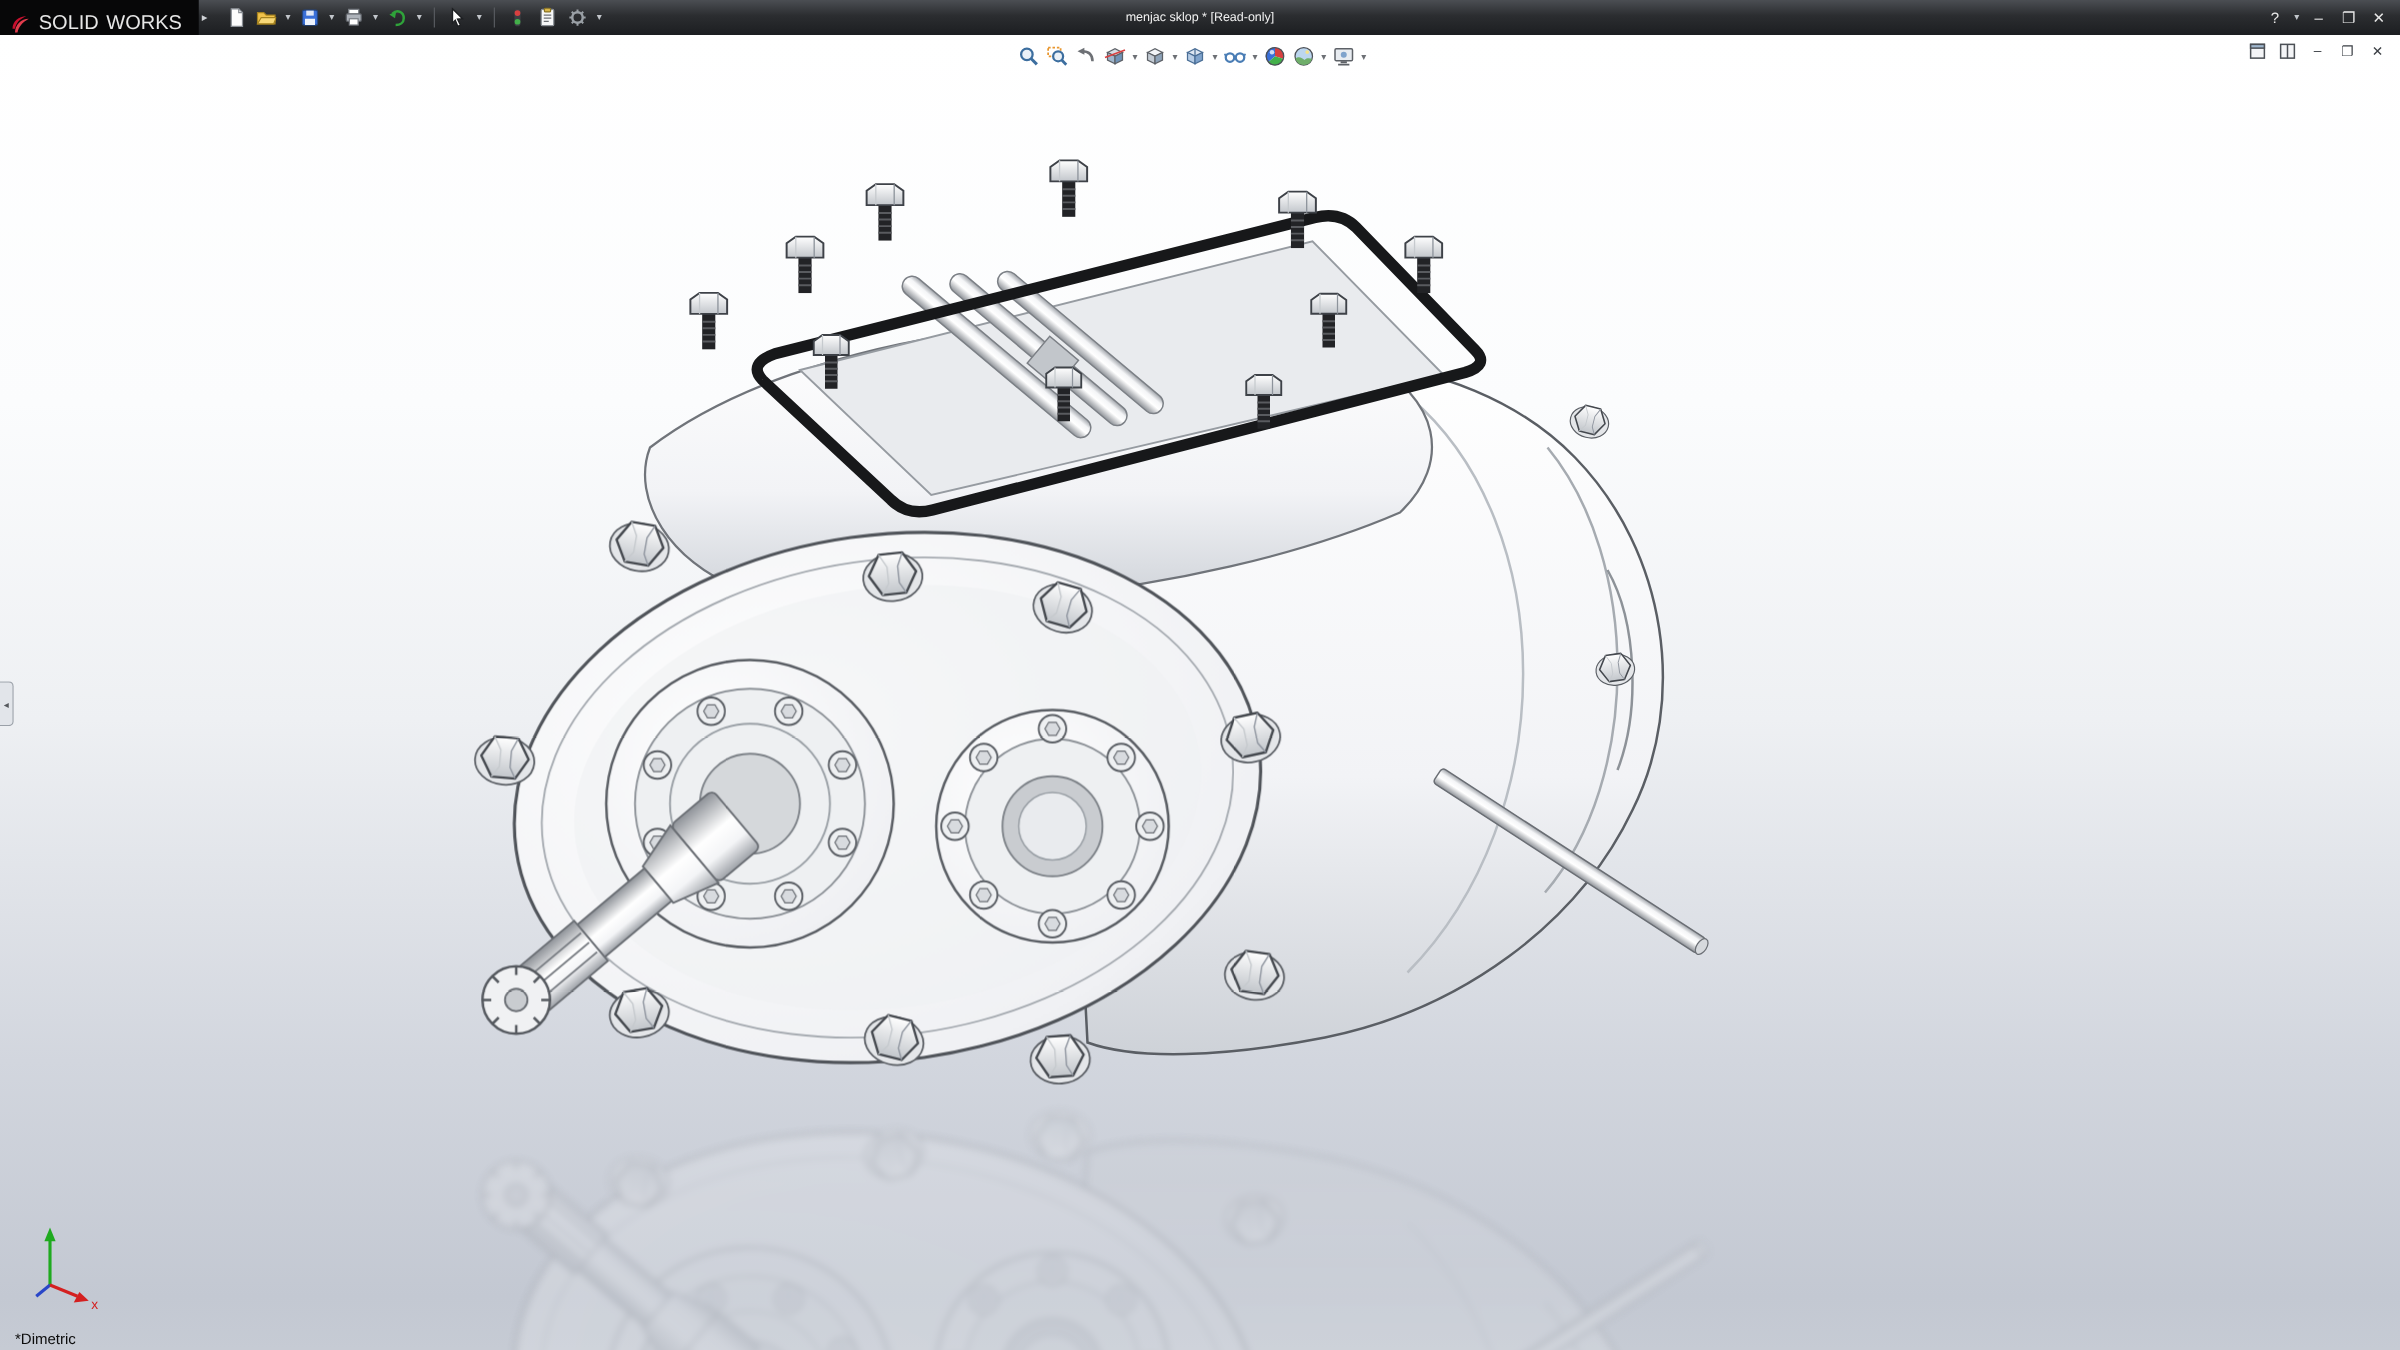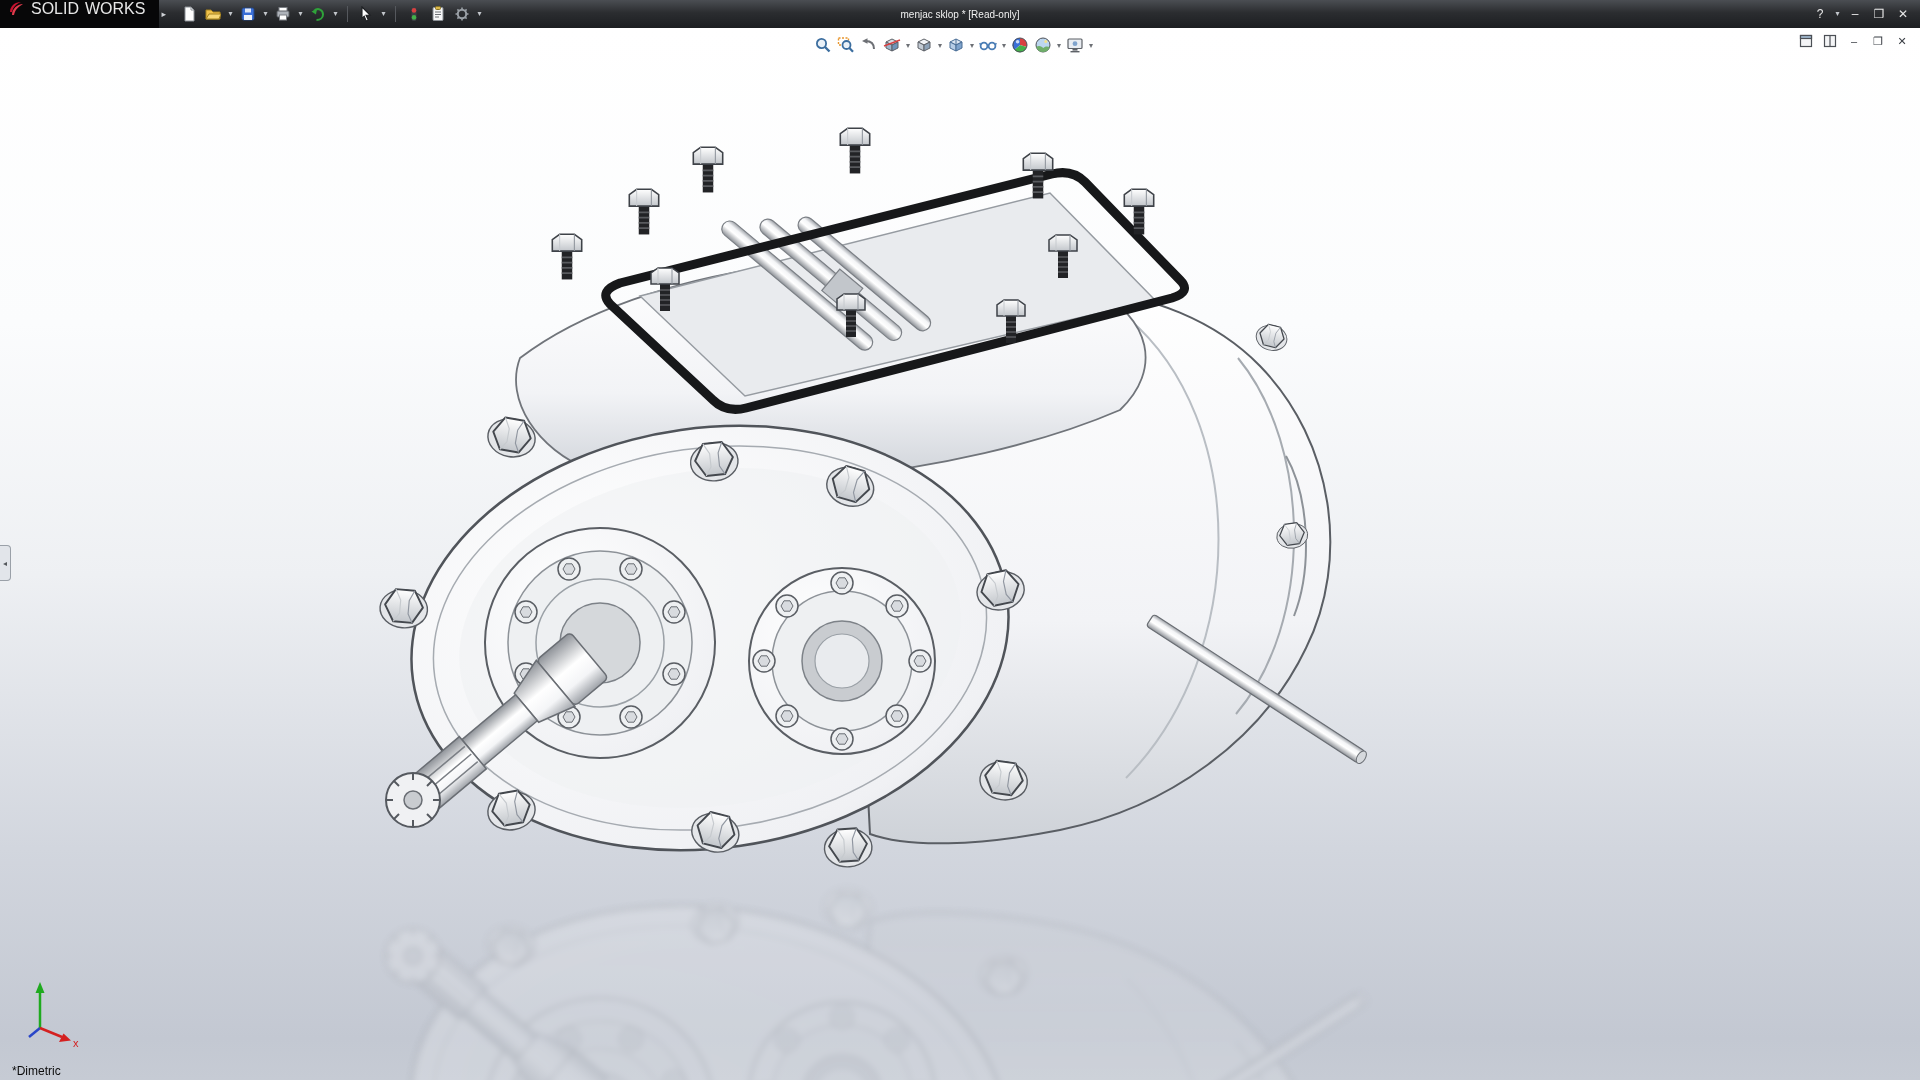--- a/index.html
+++ b/index.html
@@ -7,21 +7,21 @@
               font-family:"Liberation Sans", sans-serif; }
 
   
   .titlebar{
     position:absolute; top:0; left:0; width:1920px; height:28px;
     background:linear-gradient(180deg,#4b4e53 0%,#2b2d30 45%,#1c1e21 100%);
     display:flex; align-items:center; color:#e6e6e6; z-index:50;
   }
   .brand{
     height:28px; padding:0 14px 0 8px; background:#070708;
-    display:flex; align-items:flex-start; gap:6px; flex:0 0 auto;
+    display:flex; align-items:flex-end; gap:6px; flex:0 0 auto;
   }
   .menu-arrow{ font-size:9px; color:#cfd2d6; margin:0 6px 0 2px; cursor:pointer;}
   .qtb{ display:flex; align-items:center; gap:2px; padding-left:6px;}
   .tbtn{
     width:22px; height:22px; border:none; background:transparent; border-radius:3px;
     display:flex; align-items:center; justify-content:center; cursor:pointer; padding:0;
   }
   .caret{ font-size:8px; color:#c2c6cb; width:9px; text-align:center; cursor:pointer; line-height:22px;}
   .tsep{ width:1px; height:16px; background:#55585d; margin:0 5px; }
   .win-title{

